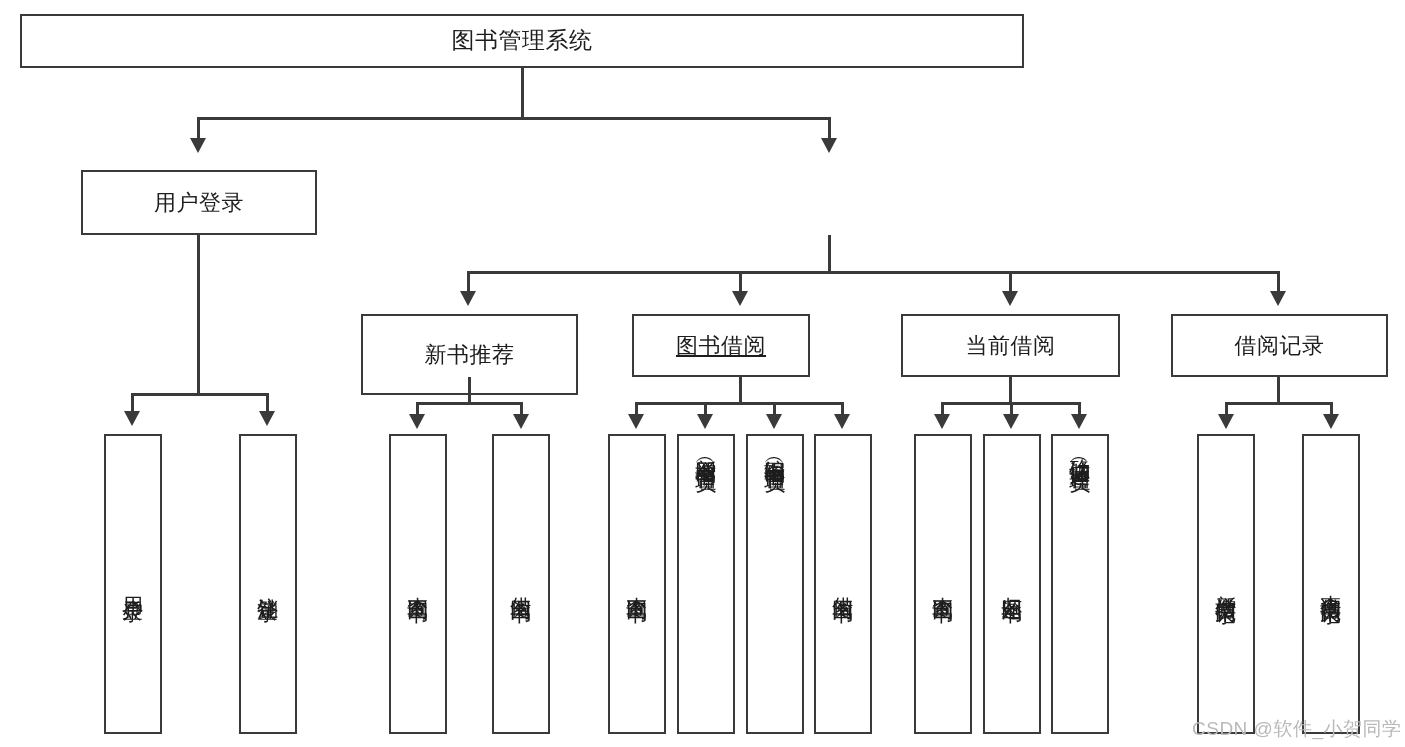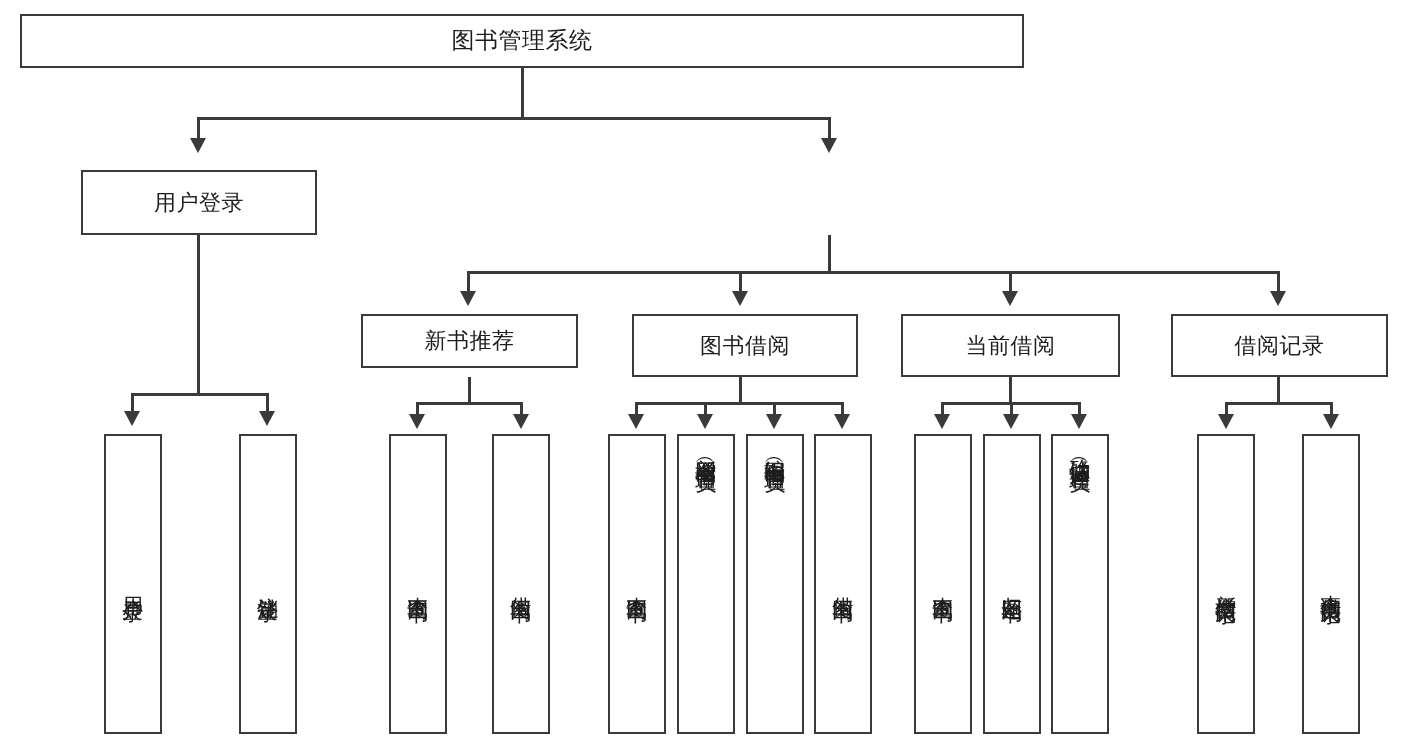--- a/index.html
+++ b/index.html
@@ -115,24 +115,24 @@
   <div class="ln ln-h" style="left:467px;top:271px;width:813px;height:3px;"></div>
   <div class="ln ln-v" style="left:467px;top:271px;width:3px;height:22px;"></div>
   <div class="arrow" style="left:460px;top:291px;"></div>
   <div class="ln ln-v" style="left:739px;top:271px;width:3px;height:22px;"></div>
   <div class="arrow" style="left:732px;top:291px;"></div>
   <div class="ln ln-v" style="left:1009px;top:271px;width:3px;height:22px;"></div>
   <div class="arrow" style="left:1002px;top:291px;"></div>
   <div class="ln ln-v" style="left:1277px;top:271px;width:3px;height:22px;"></div>
   <div class="arrow" style="left:1270px;top:291px;"></div>
 
-  <div class="node node-l2" style="left:361px;top:314px;width:217px;height:54px;">
+  <div class="node node-l2" style="left:361px;top:314px;width:217px;height:81px;">
     <span class="label">新书推荐</span>
   </div>
-  <div class="node node-l2" style="left:632px;top:314px;width:226px;height:63px;">
+  <div class="node node-l2" style="left:632px;top:314px;width:178px;height:63px;text-decoration:underline;">
     <span class="label">图书借阅</span>
   </div>
   <div class="node node-l2" style="left:1171px;top:314px;width:217px;height:63px;">
     <span class="label">借阅记录</span>
   </div>
   <div class="node node-l2" style="left:901px;top:314px;width:219px;height:63px;">
     <span class="label">当前借阅</span>
   </div>
 
   <div class="ln ln-v" style="left:468px;top:377px;width:3px;height:27px;"></div>
@@ -206,14 +206,15 @@
     <span class="label">确认归还（管理员）</span>
   </div>
 
   <div class="node node-leaf centered" style="left:1197px;top:434px;width:58px;height:300px;">
     <span class="label">新增借阅记录</span>
   </div>
   <div class="node node-leaf centered" style="left:1302px;top:434px;width:58px;height:300px;">
     <span class="label">查询借阅记录</span>
   </div>
 
+  <div id="watermark" style="left:1192px;top:716px;">CSDN @软件_小贺同学</div>
 
 </div>
 
 </body></html>

